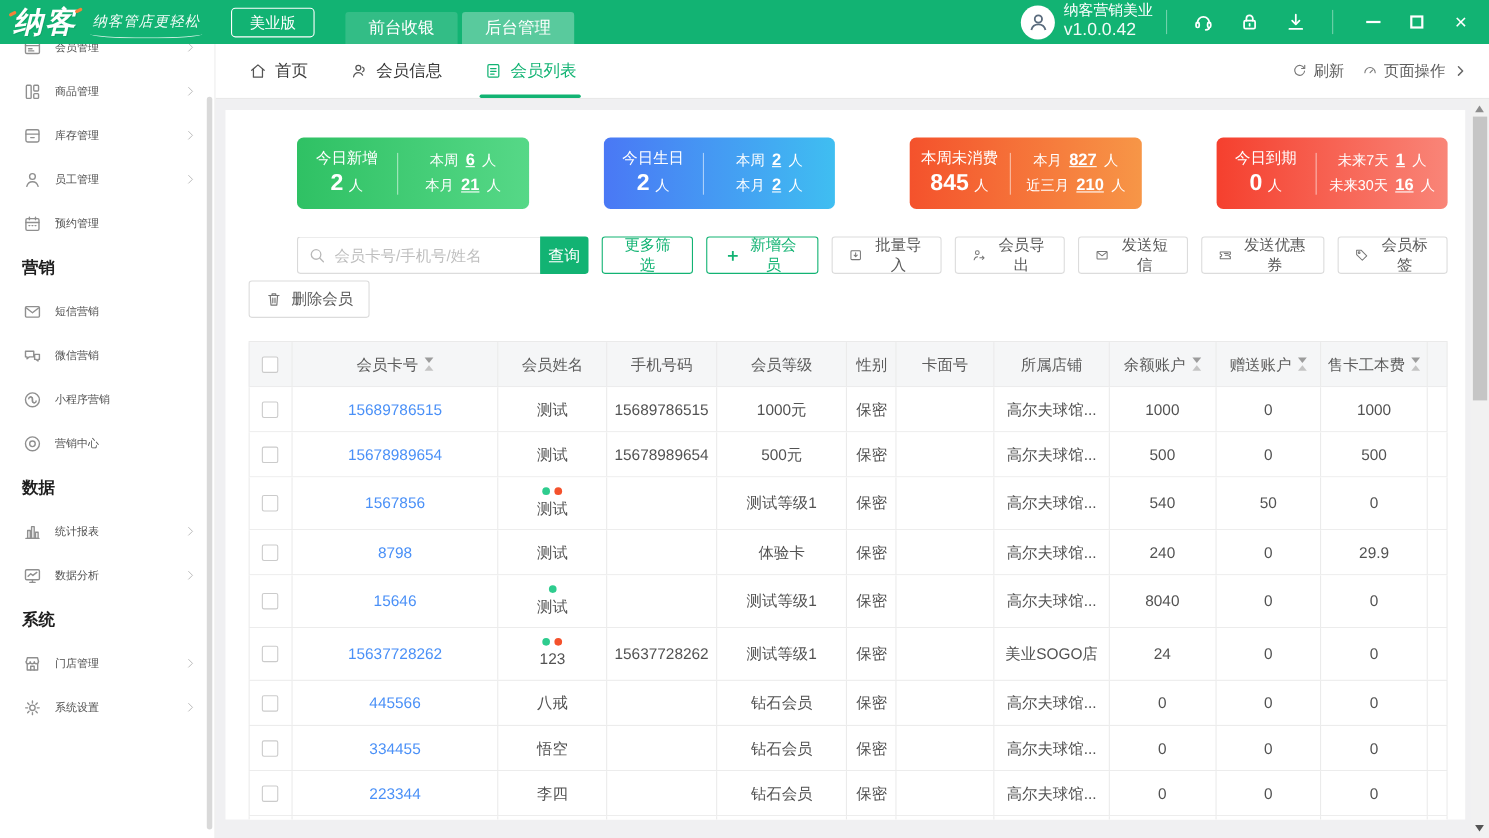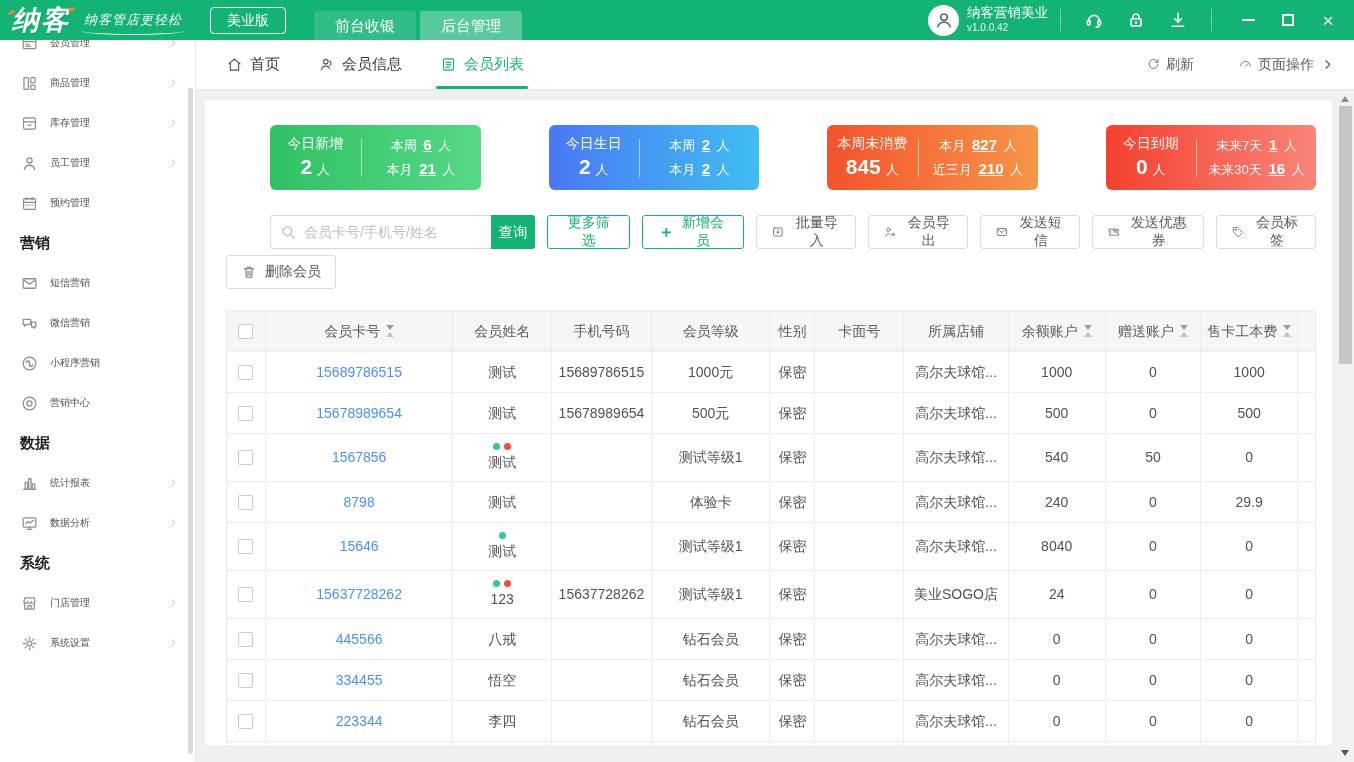--- a/index.html
+++ b/index.html
@@ -17,21 +17,21 @@
   .slogan::after { content:""; position:absolute; left:-2px; right:-2px; bottom:-6px; height:7px; border-bottom:1.5px solid rgba(255,255,255,.9); border-radius:50%; }
   .edition-btn { margin-left:28px; height:27px; line-height:24px; padding:0 16px; border:1.5px solid #fff; border-radius:4px; font-size:14px; background:transparent; color:#fff; }
   .top-tabs { display:flex; align-self:flex-end; margin-left:28px; gap:4px; }
   .top-tab { height:29px; line-height:29px; padding:0 21px; font-size:15px; color:#fff; background:rgba(255,255,255,.14); border-radius:3px 3px 0 0; }
   .top-tab.active { background:rgba(255,255,255,.30); }
   .top-user { margin-left:auto; display:flex; align-items:center; gap:8px; }
   .avatar { width:31px; height:31px; border-radius:50%; background:#fff; display:flex; align-items:center; justify-content:center; overflow:hidden; }
   .avatar svg { width:22px; height:22px; stroke:#5a6b7d; fill:none; stroke-width:1.8; }
   .user-meta { display:flex; flex-direction:column; line-height:1.25; }
   .user-name { font-size:13.5px; }
-  .user-version { font-size:10px; opacity:.95; }
+  .user-version { font-size:16px; opacity:.95; }
   .top-divider { width:1px; height:22px; background:rgba(255,255,255,.4); margin:0 12px; }
   .top-icon { width:20px; height:20px; margin:0 11px; }
   .top-icon svg { width:20px; height:20px; stroke:#fff; fill:none; stroke-width:1.9; stroke-linecap:round; stroke-linejoin:round; }
   .win-controls { display:flex; align-items:center; margin:0 6px 0 4px; }
   .win-btn { width:40px; height:40px; display:flex; align-items:center; justify-content:center; }
   .wb-min { width:13px; height:2px; background:#fff; }
   .wb-max { width:12px; height:12px; border:2px solid #fff; }
   .wb-close { font-size:19px; color:#fff; line-height:1; }
 
   
@@ -47,21 +47,21 @@
 
   .main { position:relative; flex:1; }
   
   .tabbar { height:50px; background:#fff; border-bottom:1px solid #e8e8e8; display:flex; align-items:stretch; padding:0 20px 0 30px; }
   .tabs { display:flex; }
   .tab { position:relative; display:flex; align-items:center; gap:7px; margin-right:38px; font-size:15px; color:#3a3a3a; cursor:pointer; }
   .tab .icon { width:17px; height:17px; color:#555; }
   .tab.active { color:#12b373; }
   .tab.active .icon { color:#12b373; }
   .tab.active::after { content:""; position:absolute; left:-4px; right:-4px; bottom:0; height:3px; background:#12b373; border-radius:2px; }
-  .tabbar-right { margin-left:auto; display:flex; align-items:center; gap:44px; color:#5e5e5e; font-size:14px; }
+  .tabbar-right { margin-left:auto; display:flex; align-items:center; gap:16px; color:#5e5e5e; font-size:14px; }
   .tbr-item { display:flex; align-items:center; gap:5px; cursor:pointer; }
   .tbr-item .icon { width:15px; height:15px; color:#777; }
   .tbr-item .chev { width:13px; height:13px; color:#666; margin-left:2px; }
 
   
   .content { position:relative; height:672px; }
   .panel { position:absolute; left:9px; top:10px; right:22px; bottom:17px; background:#fff; overflow:hidden; padding:25px 16px 0 21px; }
   .main-scroll { position:absolute; right:0; top:0; bottom:0; width:17px; background:#f1f1f1; }
   .ms-arrow { position:absolute; left:4px; width:0; height:0; border-left:4.5px solid transparent; border-right:4.5px solid transparent; }
   .ms-up { top:6px; border-bottom:6px solid #8d8d8d; }

